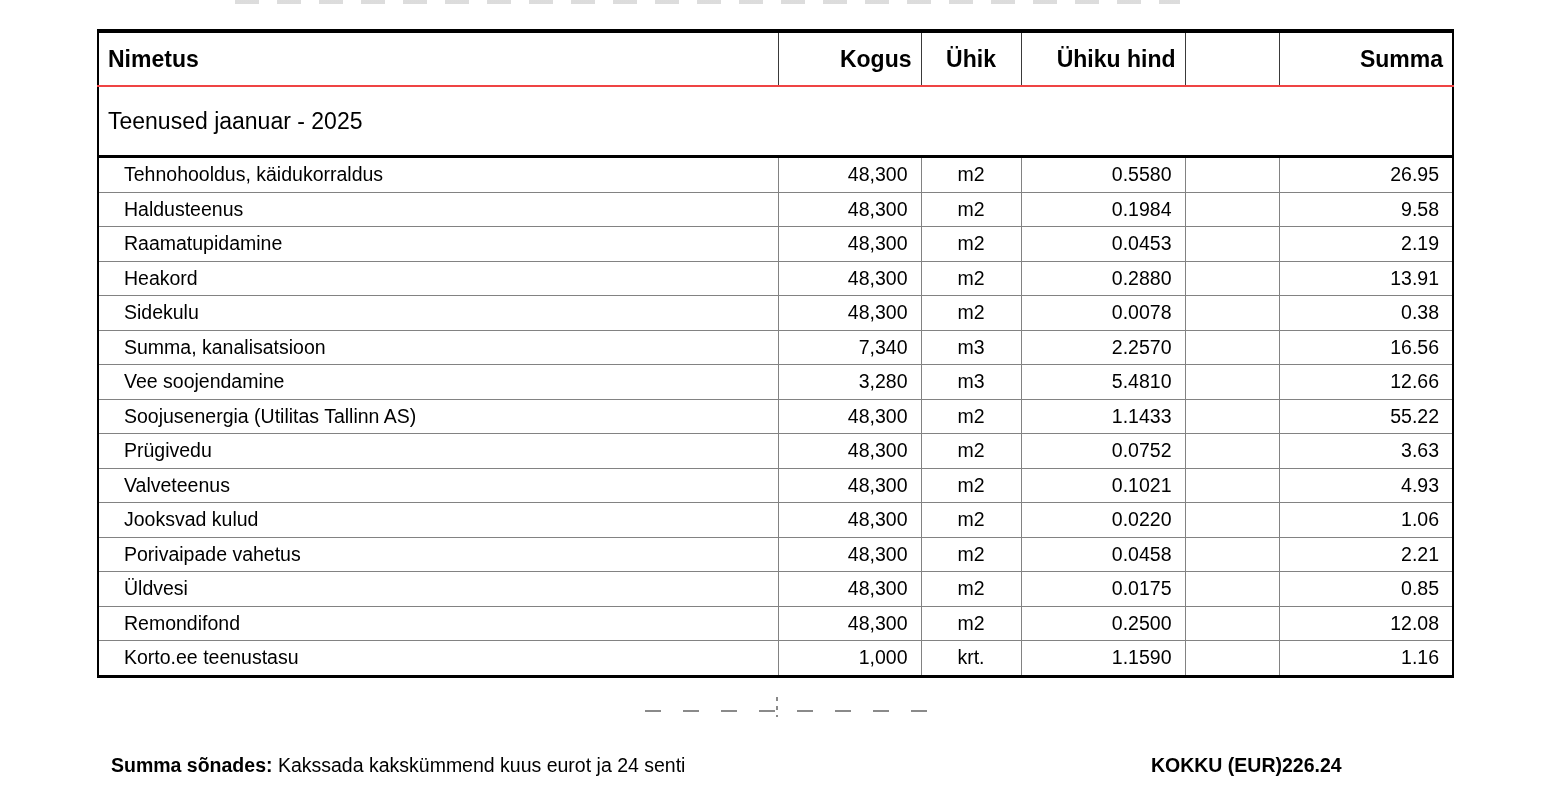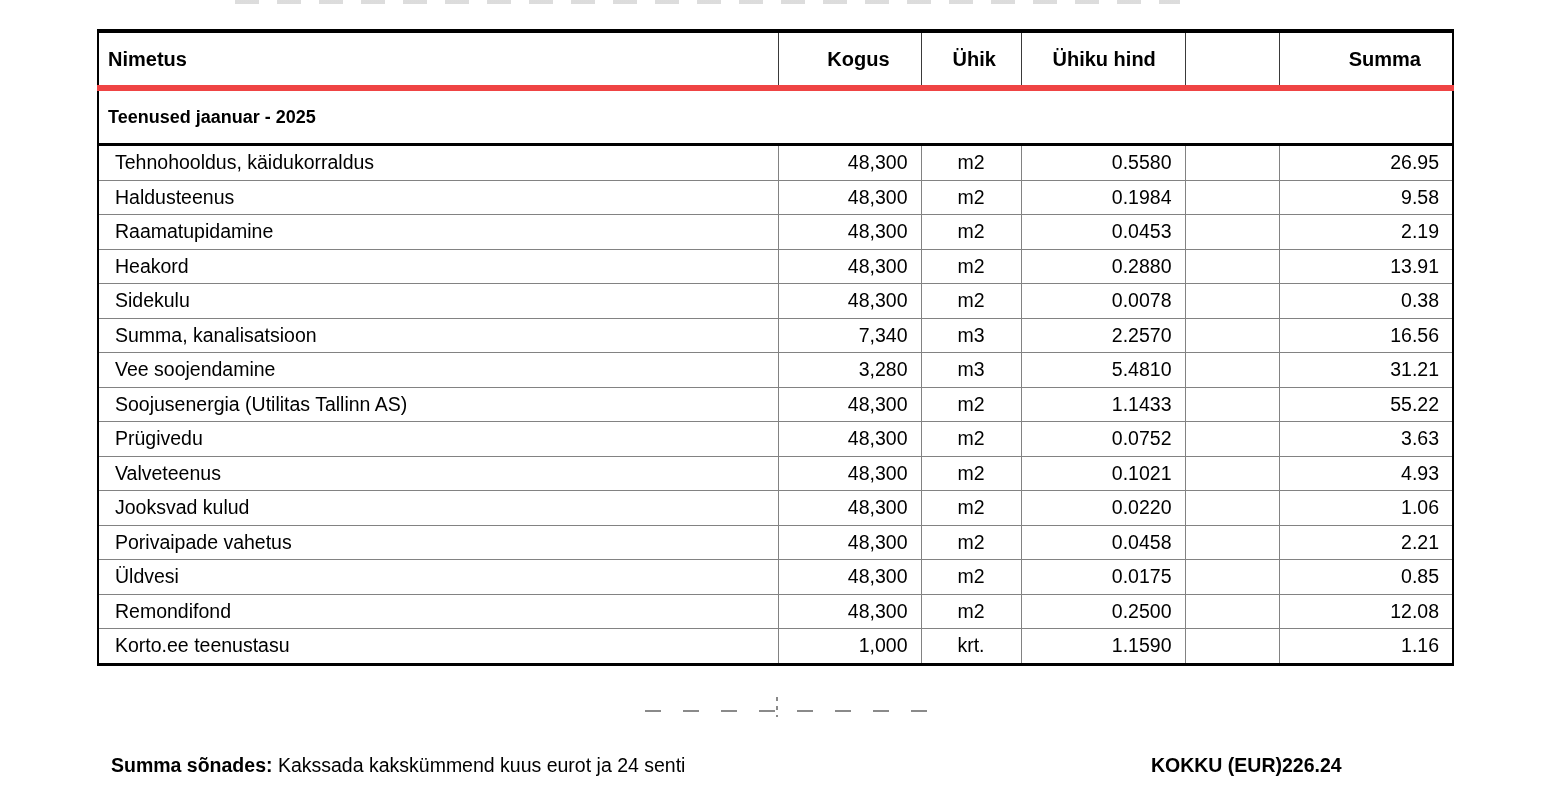--- a/index.html
+++ b/index.html
@@ -36,54 +36,54 @@
     table-layout: fixed;
     border-left: 2px solid #000;
     border-right: 2px solid #000;
     border-top: 4px solid #000;
     border-bottom: 3px solid #000;
   }
 
   
   tr.header-row th {
     height: 52px;
-    font-size: 20px;
+    font-size: 23px;
     font-weight: bold;
-    padding: 0 31px;
-    border-bottom: 6px solid #ef4444;
+    padding: 0 9px;
+    border-bottom: 2px solid #ef4444;
     vertical-align: middle;
     overflow: hidden;
     white-space: nowrap;
   }
   tr.header-row th + th { border-left: 1.5px solid #3a3a3a; }
   tr.header-row th:first-child { padding-left: 9px; }
 
   
   tr.section-row td {
     height: 36px;
-    font-size: 18px;
-    font-weight: bold;
+    font-size: 23px;
+    font-weight: normal;
     text-align: left;
-    padding: 8px 9px;
+    padding: 16px 9px;
     border-bottom: 3px solid #000;
     vertical-align: middle;
   }
 
   
   tbody.data td {
     height: 33.5px;
     font-size: 19.5px;
     padding: 0 13px;
     border-bottom: 1px solid #828282;
     border-left: 1px solid #828282;
     vertical-align: middle;
     overflow: hidden;
     white-space: nowrap;
   }
-  tbody.data td:first-child { border-left: none; padding-left: 16px; margin-top: 35px; }
+  tbody.data td:first-child { border-left: none; padding-left: 25px; margin-top: 35px; }
   tbody.data tr:last-child td { border-bottom: none; }
 
   .align-left   { text-align: left; }
   .align-right  { text-align: right; }
   .align-center { text-align: center; padding-left: 0; padding-right: 0; }
 
   
   .footer {
     position: absolute;
     left: 97px;
@@ -218,21 +218,21 @@
         <td class="align-right">2.2570</td>
         <td class="align-right"></td>
         <td class="align-right">16.56</td>
       </tr>
       <tr>
         <td class="align-left">Vee soojendamine</td>
         <td class="align-right">3,280</td>
         <td class="align-center">m3</td>
         <td class="align-right">5.4810</td>
         <td class="align-right"></td>
-        <td class="align-right">31.21</td>
+        <td class="align-right">12.66</td>
       </tr>
       <tr>
         <td class="align-left">Soojusenergia (Utilitas Tallinn AS)</td>
         <td class="align-right">48,300</td>
         <td class="align-center">m2</td>
         <td class="align-right">1.1433</td>
         <td class="align-right"></td>
         <td class="align-right">55.22</td>
       </tr>
       <tr>

